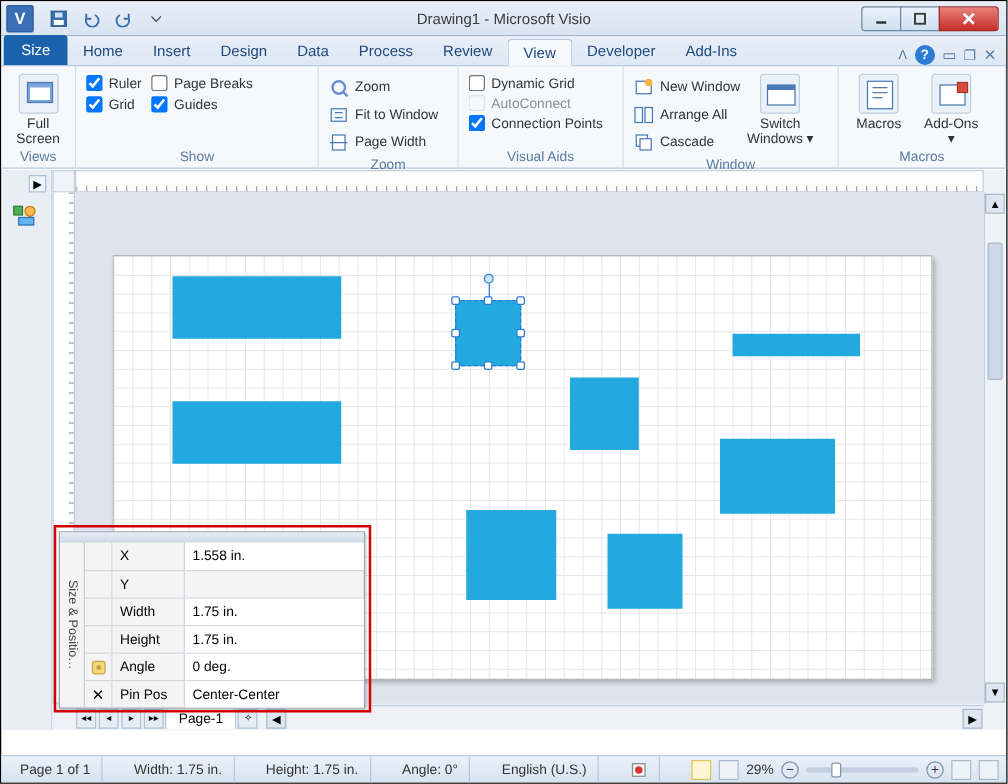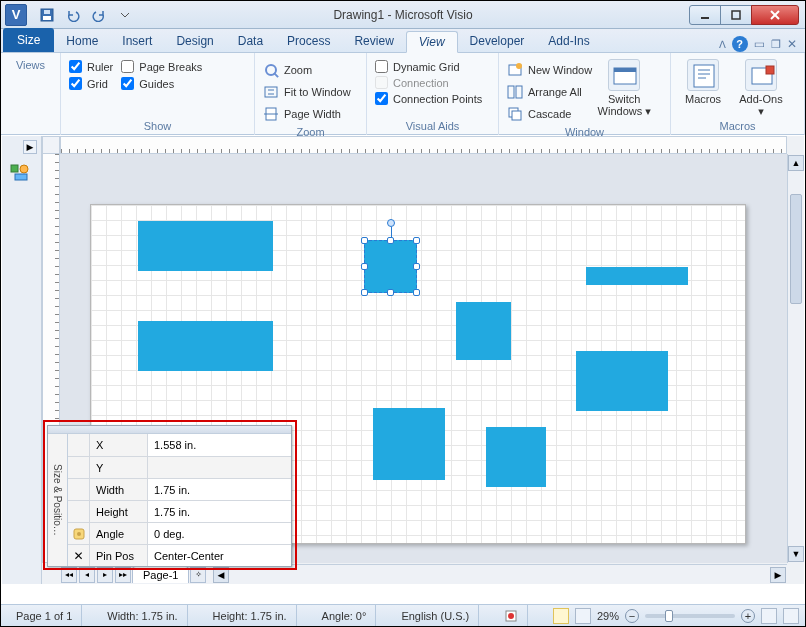--- a/index.html
+++ b/index.html
@@ -15,21 +15,21 @@
   .winbtns { margin-left:auto; display:flex; }
   .winbtn { width:32px;height:20px;border:1px solid #6d8aa8;margin-left:-1px;background:linear-gradient(#e9f1fa,#cfe0f1);display:flex;align-items:center;justify-content:center;font-size:10px; }
   .winbtn.min { border-top-left-radius:3px;border-bottom-left-radius:3px;}
   .winbtn.close { width:48px;background:linear-gradient(#e9817b,#c9302c);color:#fff;font-weight:bold;border-color:#9a2a27;border-top-right-radius:3px;border-bottom-right-radius:3px;}
   .winbtns-gap { width:6px; }
 
   
   .tabstrip { height:24px; display:flex; align-items:flex-end; background:linear-gradient(#e8eef7,#dce8f5);border-bottom:1px solid #b6c9de; position:relative;}
   .filetab { height:24px;padding:0 14px;background:#1a62ab;color:#fff;display:flex;align-items:center;font-size:12px;margin-left:2px;border-top-left-radius:3px;border-top-right-radius:3px;}
   .tab { height:22px;padding:0 12px;display:flex;align-items:center;color:#1f497d;font-size:12px;}
-  .tab.active { background:#f6f9fc;border:1px solid #b6c9de;border-bottom:1px solid #f6f9fc;border-top-left-radius:3px;border-top-right-radius:3px;margin-bottom:-1px;font-style:italic;}
+  .tab.active { background:#f6f9fc;border:1px solid #b6c9de;border-bottom:1px solid #f6f9fc;border-top-left-radius:3px;border-top-right-radius:3px;margin-bottom:-1px;}
   .tabstrip .right { margin-left:auto; display:flex; gap:6px; padding-right:8px; align-items:center; }
   .help-icon { width:16px;height:16px;border-radius:50%;background:#2b7cd3;color:#fff;font-size:11px;font-weight:bold;display:flex;align-items:center;justify-content:center;}
 
   
   .ribbon { height:82px; background:#f6f9fc; border-bottom:1px solid #b6c9de; display:flex; }
   .group { border-right:1px solid #d5e0ee; height:82px; display:flex; flex-direction:column; justify-content:space-between; padding:4px 8px 0; }
   .group-label { text-align:center; color:#5a7aa2; font-size:11px; padding:2px 0 3px; }
   .group-body { flex:1; display:flex; align-items:flex-start; gap:8px; }
   .bigbtn { display:flex;flex-direction:column;align-items:center;justify-content:center;text-align:center;width:48px;gap:2px;line-height:12px;font-size:11px;color:#333;padding-top:2px;}
   .bigbtn .bicon { width:32px;height:32px;border:1px solid #c2cfde;border-radius:3px;background:#eaf1f9;}
@@ -171,20 +171,32 @@
       <span style="font-size:10px;color:#5a7aa2;">ᐱ</span>
       <div class="help-icon">?</div>
       <span style="font-size:12px;color:#5a7aa2;">▭</span>
       <span style="font-size:11px;color:#5a7aa2;">❐</span>
       <span style="font-size:12px;color:#5a7aa2;">✕</span>
     </div>
   </div>
 
   <div class="ribbon">
     <div class="group" style="width:60px;">
+      <div class="group-body" style="justify-content:center;">
+        <div class="bigbtn">
+          <div class="bicon">
+              <svg width="32" height="32">
+                <rect x="6" y="6" width="20" height="16" fill="#7aa6da" stroke="#4a7ab5"></rect>
+                <rect x="8" y="10" width="16" height="10" fill="#fff"></rect>
+              </svg>
+            </div>
+          <span style="white-space:pre;">Full
+Screen</span>
+        </div>
+      </div>
       <div class="group-label">Views</div>
     </div>
 
     <div class="group" style="width:194px;">
       <div class="group-body">
         <div class="chk-col">
           <label class="chk">
               <input type="checkbox" checked="" style="">
               <span>Ruler</span>
             </label>
@@ -241,21 +253,21 @@
 
     <div class="group" style="width:132px;">
       <div class="group-body">
           <div class="chk-col" style="gap:3px;">
         <label class="chk">
               <input type="checkbox" style="">
               <span>Dynamic Grid</span>
             </label>
         <label class="chk" style="opacity:.55;">
               <input type="checkbox" disabled="" style="">
-              <span>Connection</span>
+              <span>AutoConnect</span>
             </label>
         <label class="chk">
               <input type="checkbox" checked="" style="">
               <span>Connection Points</span>
             </label>
       </div>
         </div>
       <div class="group-label">Visual Aids</div>
     </div>
 

